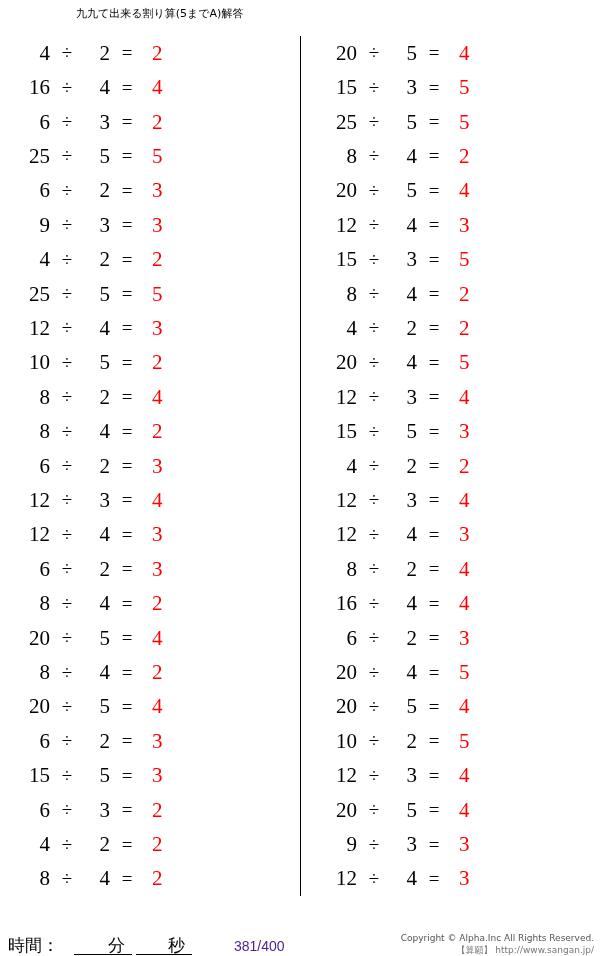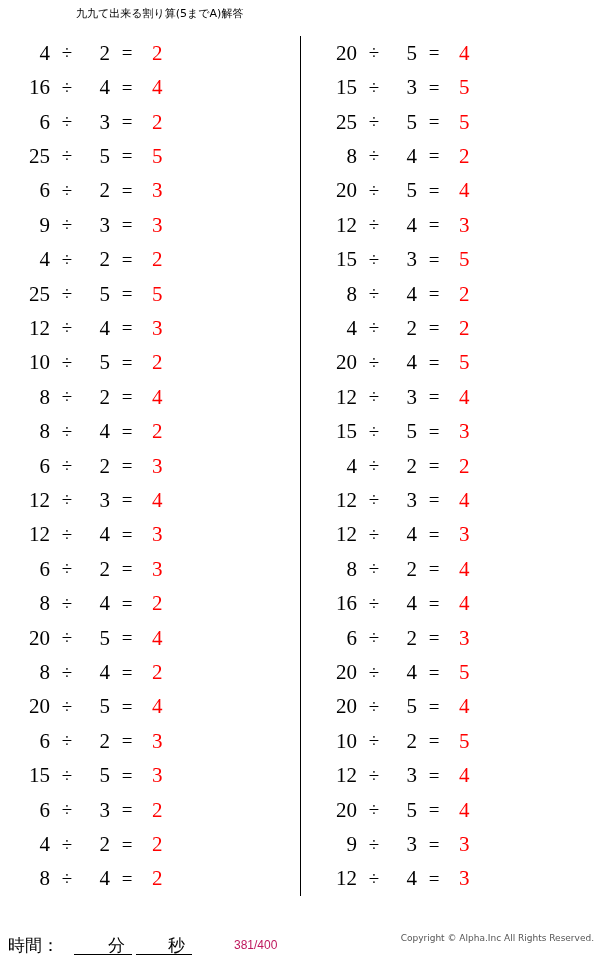--- a/index.html
+++ b/index.html
@@ -109,23 +109,23 @@
     position: absolute;
     left: 168px;
     top: 10px;
     font-size: 17px;
     font-family: "DejaVu Sans", sans-serif;
   }
   .page-num {
     position: absolute;
     left: 234px;
     top: 14px;
-    font-size: 12px;
+    font-size: 14px;
     font-family: "Liberation Sans", sans-serif;
-    color: #be185d;
+    color: #4c1d95;
   }
   .copyright {
     position: absolute;
     right: 6px;
     top: 8px;
     text-align: right;
     font-size: 9px;
     font-family: "DejaVu Sans", sans-serif;
     color: #555555;
     line-height: 1.35;
@@ -499,16 +499,17 @@
 
   <div class="footer">
     <span class="time-label">時間：</span>
     <span class="time-line1"></span>
     <span class="time-fun">分</span>
     <span class="time-line2"></span>
     <span class="time-byou">秒</span>
     <span class="page-num">381/400</span>
     <div class="copyright">
       <div class="line1">Copyright © Alpha.Inc All Rights Reserved.</div>
+      <div class="line2">【算願】 http://www.sangan.jp/</div>
     </div>
   </div>
 
 </div>
 
 </body></html>

